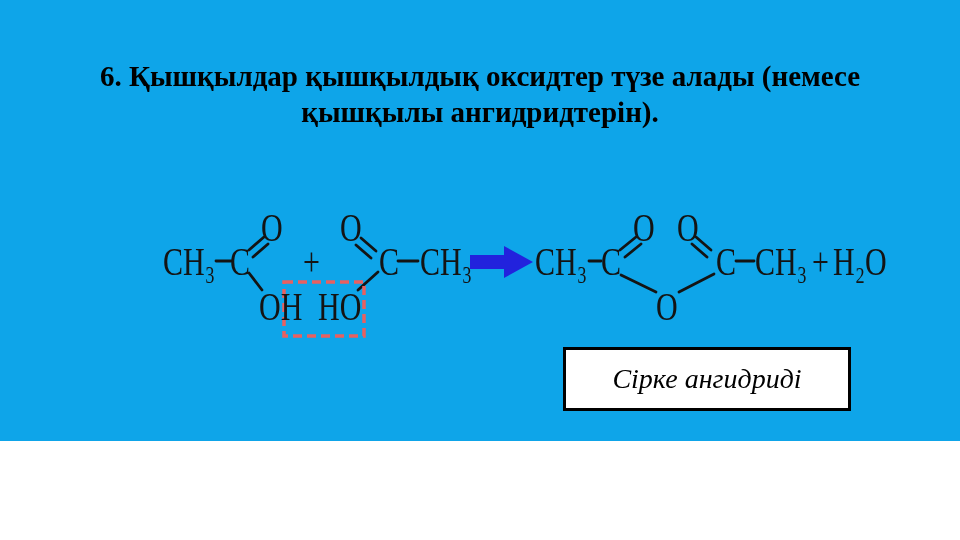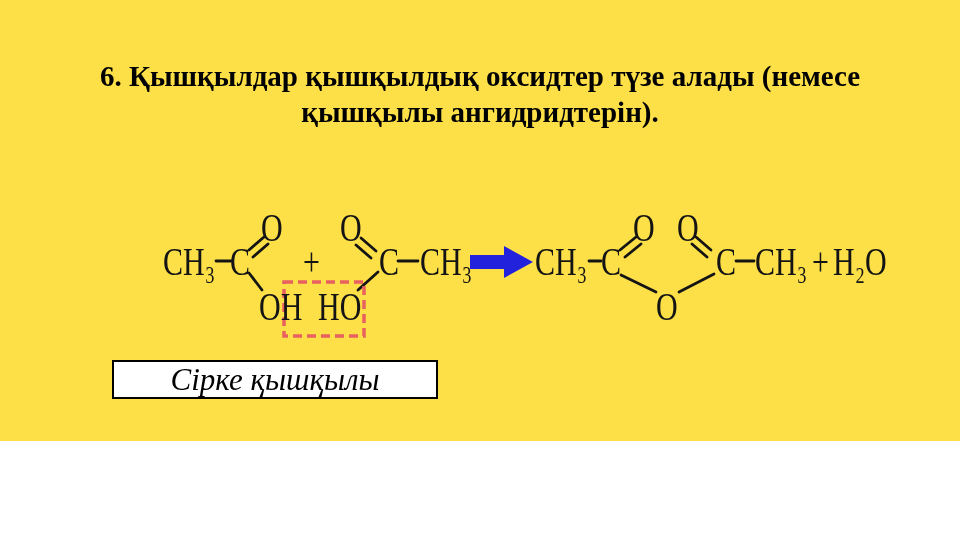--- a/index.html
+++ b/index.html
@@ -8,21 +8,21 @@
     width: 960px;
     height: 540px;
     background: #ffffff;
     overflow: hidden;
     font-family: "Liberation Serif", "DejaVu Serif", serif;
   }
   .slide {
     position: relative;
     width: 960px;
     height: 441px;
-    background: #fde047;
+    background: #0ea5e9;
   }
   .slide-title {
     position: absolute;
     top: 58px;
     left: 0;
     width: 960px;
     text-align: center;
     font-weight: bold;
     font-size: 29px;
     line-height: 36px;
@@ -130,17 +130,17 @@
   <span class="atom row-main" style="left:601px">C</span>
   <span class="atom row-up" style="left:633px">O</span>
   <span class="atom row-low" style="left:656px">O</span>
   <span class="atom row-up" style="left:677px">O</span>
   <span class="atom row-main" style="left:716px">C</span>
   <span class="atom row-main" style="left:755px">CH₃</span>
 
   <span class="atom row-main" style="left:812px">+</span>
   <span class="atom row-main" style="left:833px">H₂O</span>
 
-  <div class="label-box left">
-    <span>Сірке қышқылы</span>
+  <div class="label-box right">
+    <span>Сірке ангидриді</span>
   </div>
 
 </div>
 
 </body></html>

